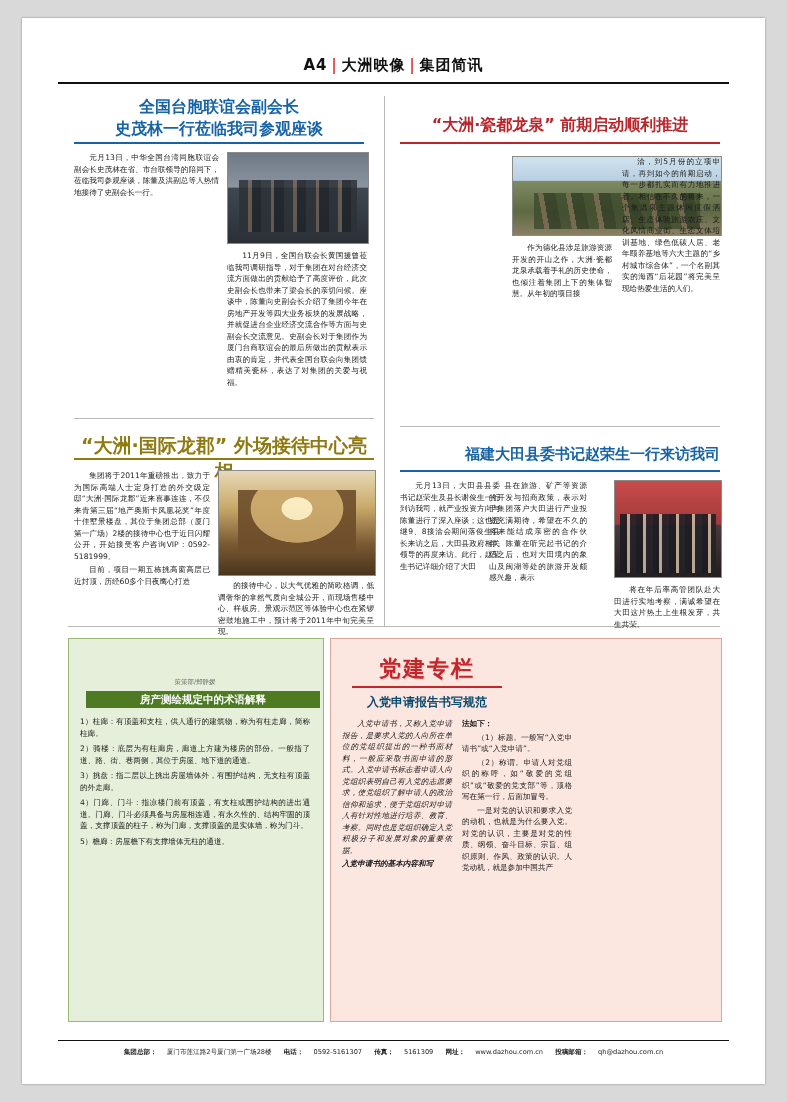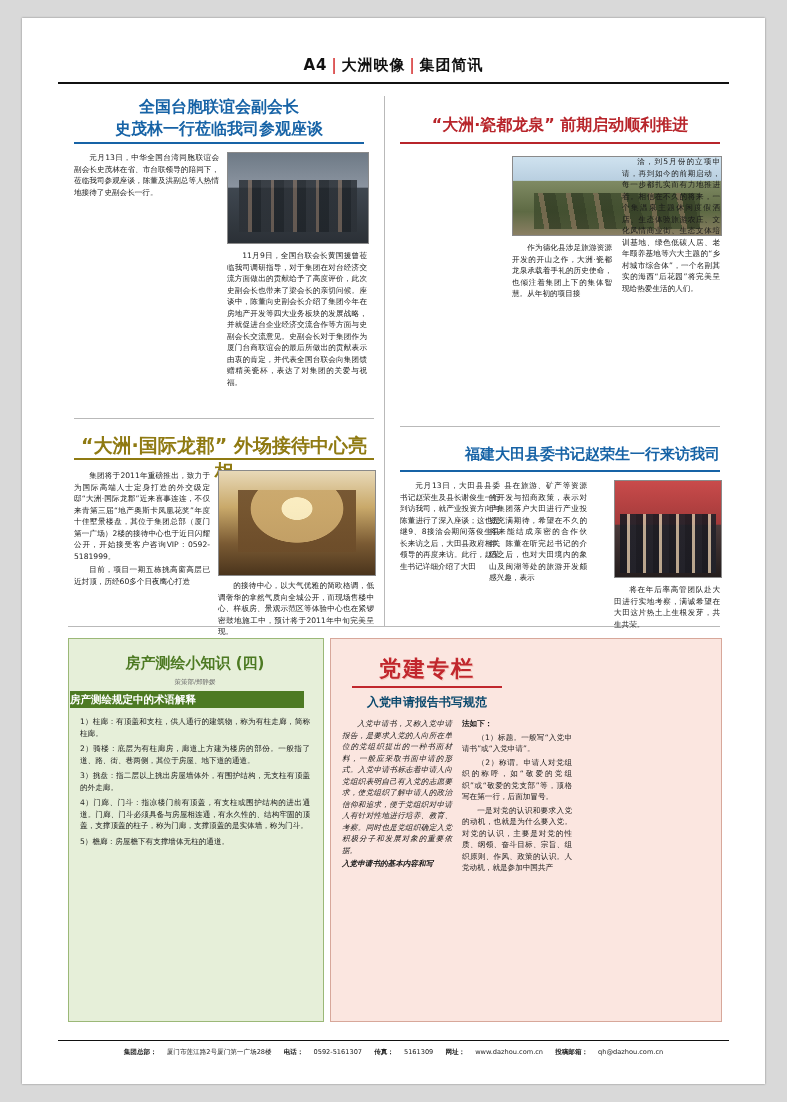--- a/index.html
+++ b/index.html
@@ -73,23 +73,23 @@
   }
   #green-title{
     position:absolute;left:46px;top:636px;width:254px;text-align:center;
     color:#4d7a23;font-size:15px;font-weight:bold;
   }
   #green-sub-author{
     position:absolute;left:46px;top:660px;width:254px;text-align:center;
     color:#6b6b6b;font-size:6.5px;
   }
   #green-subtitle{
-    position:absolute;left:48px;top:673px;width:234px;height:17px;
+    position:absolute;left:64px;top:673px;width:234px;height:17px;
     background:#4d7a23;color:#fff;font-size:10.5px;font-weight:bold;
-    line-height:17px;
+    text-align:center;line-height:17px;
   }
   #green-body{position:absolute;left:58px;top:698px;width:230px;}
   #green-body p{margin:0 0 4px 0;text-indent:0;}
   
   #pink-box{
     position:absolute;left:308px;top:620px;width:390px;height:382px;
     background:#fbe6e0;border:1px solid #d7a79a;
   }
   #pink-title{
     position:absolute;left:320px;top:636px;width:170px;text-align:center;
@@ -216,21 +216,20 @@
     <p>元月13日，大田县县委书记赵荣生及县长谢俊生一行到访我司，就产业投资方向与陈董进行了深入座谈；这也是继9、8接洽会期间落俊生县长来访之后，大田县政府相关领导的再度来访。此行，赵荣生书记详细介绍了大田</p>
   </div>
   <div class="body-text" id="art4-col2">
     <p>县在旅游、矿产等资源的开发与招商政策，表示对于集团落户大田进行产业投资充满期待，希望在不久的将来能结成亲密的合作伙伴。陈董在听完起书记的介绍之后，也对大田境内的象山及闽湖等处的旅游开发颇感兴趣，表示</p>
   </div>
   <div class="body-text" id="art4-col3">
     <p>将在年后率高管团队赴大田进行实地考察，满诚希望在大田这片热土上生根发芽，共生共荣。</p>
   </div>
 
   <div id="green-box"></div>
-  <div id="green-title">房产测绘小知识 (四)</div>
   <div id="green-sub-author">策策部/郑静媛</div>
   <div id="green-subtitle">房产测绘规定中的术语解释</div>
   <div class="body-text" id="green-body">
     <p>1）柱廊：有顶盖和支柱，供人通行的建筑物，称为有柱走廊，简称柱廊。</p>
     <p>2）骑楼：底层为有柱廊房，廊道上方建为楼房的部份。一般指了道、路、街、巷两侧，其位于房屋、地下道的通道。</p>
     <p>3）挑盘：指二层以上挑出房屋墙体外，有围护结构，无支柱有顶盖的外走廊。</p>
     <p>4）门廊、门斗：指凉楼门前有顶盖，有支柱或围护结构的进出通道。门廊、门斗必须具备与房屋相连通，有永久性的、结构牢固的顶盖，支撑顶盖的柱子，称为门廊，支撑顶盖的是实体墙，称为门斗。</p>
     <p>5）檐廊：房屋檐下有支撑墙体无柱的通道。</p>
   </div>
 

